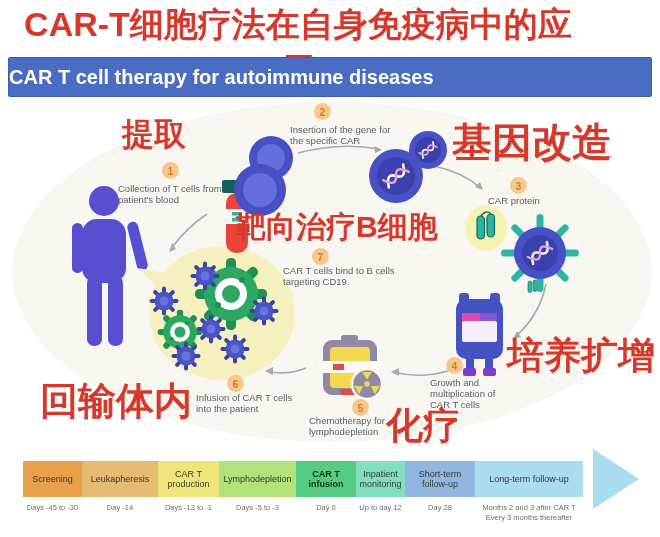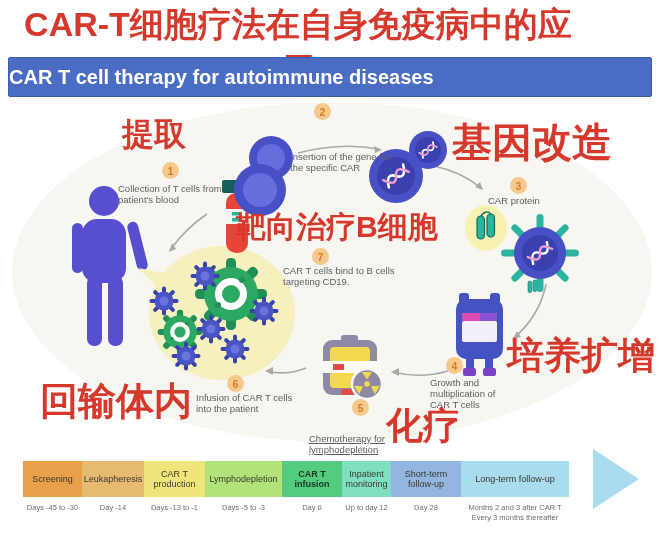--- a/index.html
+++ b/index.html
@@ -19,30 +19,30 @@
   #ann-extract{left:122px;top:118px;font-size:32px;}
   #ann-gene{left:452px;top:122px;font-size:40px;}
   #ann-target{left:236px;top:212px;font-size:30px;}
   #ann-expand{left:507px;top:337px;font-size:37px;}
   #ann-chemo{left:386px;top:407px;font-size:37px;}
   #ann-reinfuse{left:40px;top:382px;font-size:38px;}
   .tl-bar{position:absolute;left:23px;top:461px;height:36px;display:flex;}
   .phase{height:36px;display:flex;align-items:center;justify-content:center;text-align:center;
          font-size:9px;color:#3A3A2E;line-height:1.15;padding:0 1px;box-sizing:border-box;}
   .phase.bold{font-weight:bold;color:#12381F;}
-  .w0{width:59px}.w1{width:62px}.w2{width:61px}.w3{width:77px}.w4{width:60px}.w5{width:49px}.w6{width:70px}.w7{width:108px}
+  .w0{width:59px}.w1{width:76px}.w2{width:61px}.w3{width:77px}.w4{width:60px}.w5{width:49px}.w6{width:70px}.w7{width:108px}
   .tl-arrowhead{position:absolute;left:593px;top:449px;width:0;height:0;
       border-top:30px solid transparent;border-bottom:30px solid transparent;border-left:46px solid #A9DCEE;}
   .tl-days{position:absolute;left:23px;top:503px;display:flex;}
   .day{font-size:7.5px;color:#6E6E64;text-align:center;white-space:pre-line;line-height:1.3;}
   #t1{left:118px;top:183px;width:112px;}
-  #t2{left:290px;top:124px;width:102px;margin-top:27px;}
+  #t2{left:290px;top:124px;width:102px;}
   #t3{left:488px;top:195px;width:70px;}
   #t4{left:430px;top:377px;width:80px;}
-  #t5{left:309px;top:433px;width:92px;text-decoration:underline;}
+  #t5{left:309px;top:415px;width:92px;}
   #t6{left:196px;top:392px;width:108px;}
   #t7{left:283px;top:265px;width:118px;}
   #b1{left:162px;top:162px;} #b2{left:314px;top:103px;} #b3{left:510px;top:177px;}
   #b4{left:446px;top:357px;} #b5{left:352px;top:399px;} #b6{left:227px;top:375px;} #b7{left:312px;top:248px;}
 </style>
 </head>
 <body>
 
 <div class="title">CAR-T细胞疗法在自身免疫病中的应用</div>
 <div class="banner">

